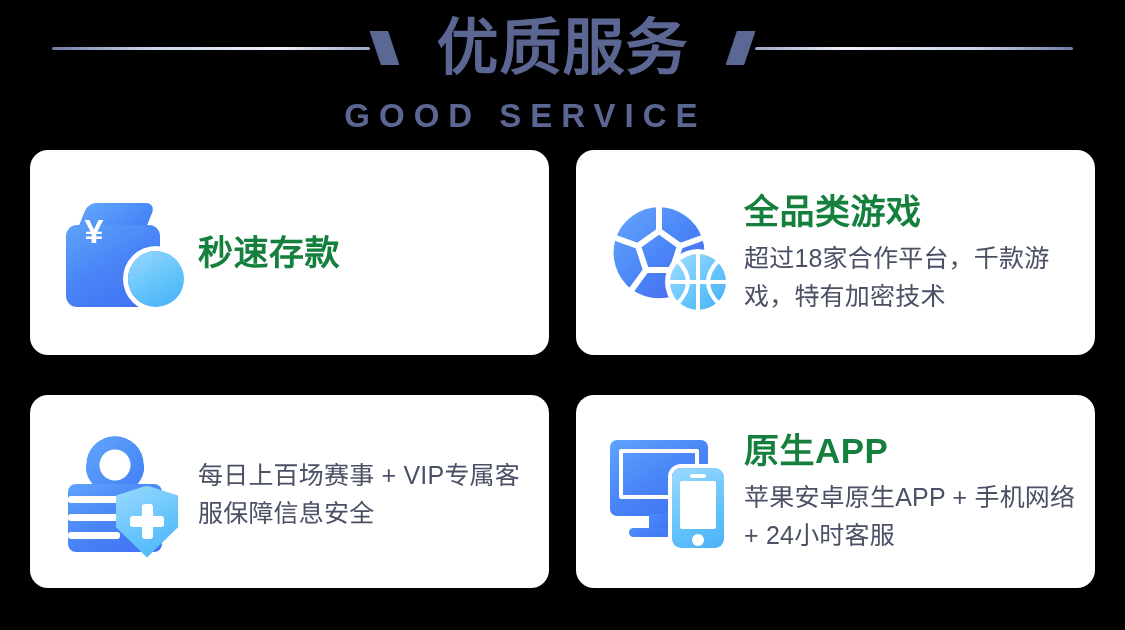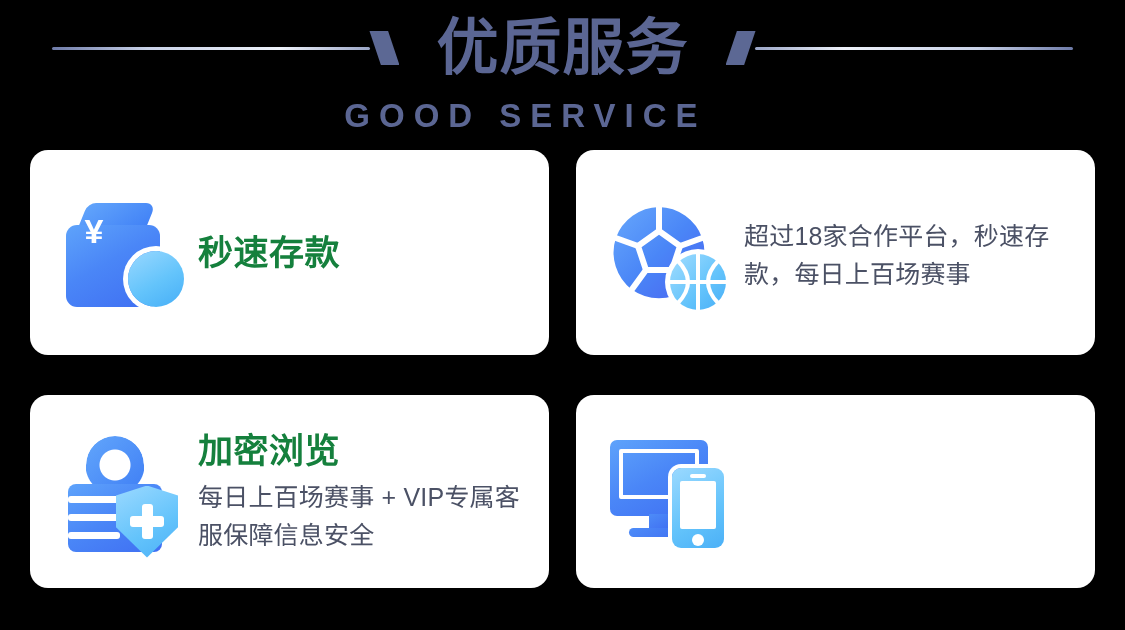--- a/index.html
+++ b/index.html
@@ -331,51 +331,55 @@
           <g fill="none" stroke="#ffffff" stroke-width="4" stroke-linecap="round">
             <line x1="92" y1="55" x2="92" y2="111"></line>
             <path d="M64 83 L120 83"></path>
             <path d="M72 62 Q92 83 72 104"></path>
             <path d="M112 62 Q92 83 112 104"></path>
           </g>
         </svg>
       </div>
     </div>
     <div class="card-text">
-      <div class="card-desc">超过18家合作平台，秒速存款，每日上百场赛事</div>
+      <div class="card-title">全品类游戏</div>
+      <div class="card-desc">超过18家合作平台，千款游戏，特有加密技术</div>
     </div>
   </div>
 
   <div class="card">
     <div class="card-icon">
       <div class="lock">
         <div class="lock-shackle-grad"></div>
         <div class="lock-body"></div>
         <div class="lock-slit s1"></div>
         <div class="lock-slit s2"></div>
         <div class="lock-slit s3"></div>
         <div class="shield"></div>
         <div class="shield-plus-h"></div>
         <div class="shield-plus-v"></div>
       </div>
     </div>
     <div class="card-text">
-      <div class="card-title">加密浏览</div>
       <div class="card-desc">每日上百场赛事 + VIP专属客服保障信息安全</div>
     </div>
   </div>
 
   <div class="card">
     <div class="card-icon">
       <div class="devset">
         <div class="monitor-frame"></div>
         <div class="monitor-screen"></div>
         <div class="monitor-neck"></div>
         <div class="monitor-base"></div>
         <div class="phone"></div>
         <div class="phone-screen"></div>
         <div class="phone-speaker"></div>
         <div class="phone-home"></div>
       </div>
     </div>
+    <div class="card-text">
+      <div class="card-title">原生APP</div>
+      <div class="card-desc">苹果安卓原生APP + 手机网络 + 24小时客服</div>
+    </div>
   </div>
 
 </div>
 
 </body></html>

